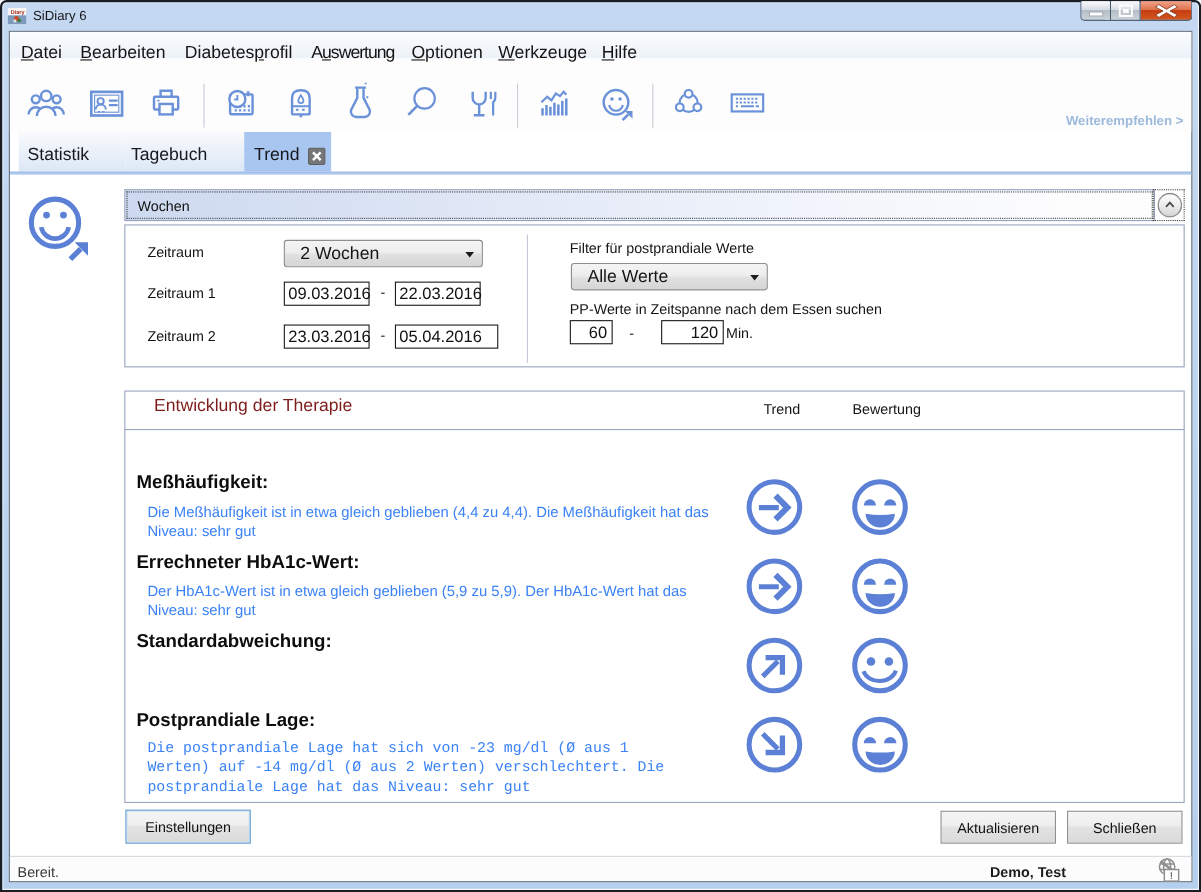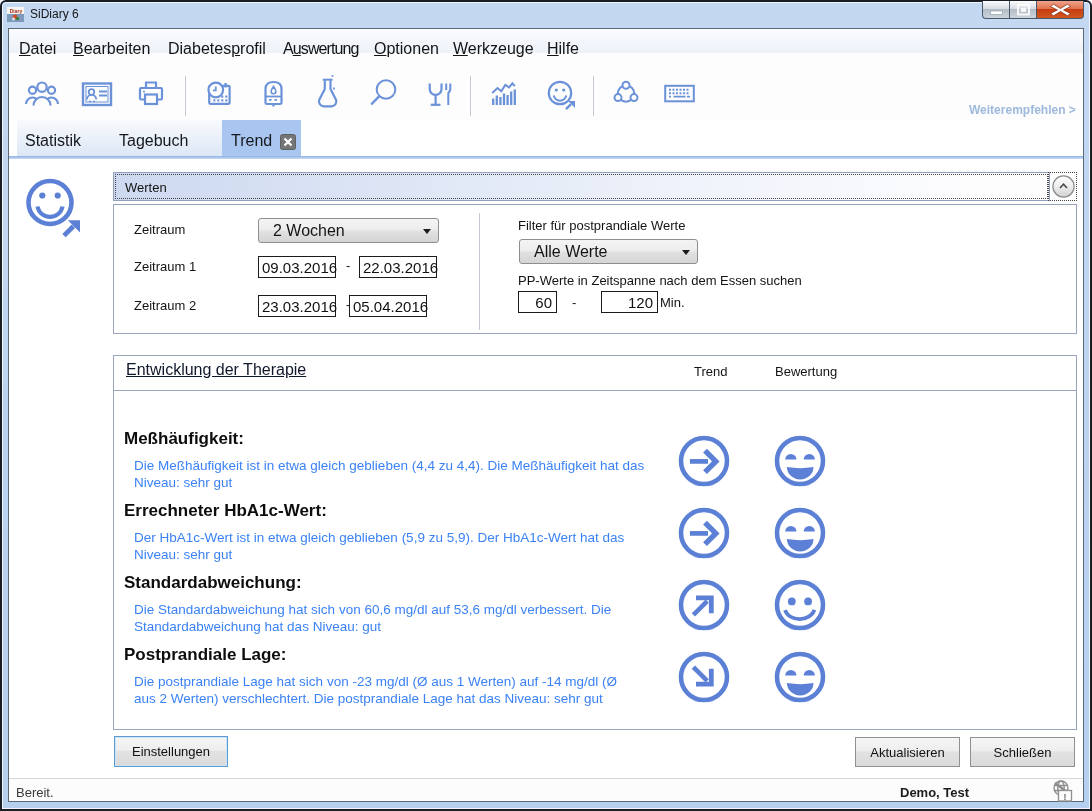--- a/index.html
+++ b/index.html
@@ -54,21 +54,21 @@
   border-left:4.5px solid transparent; border-right:4.5px solid transparent; border-top:5px solid #1c1c1c; }
 .tbox { position:absolute; height:22px; border:1px solid #1b1b1b; background:#fff;
   font-size:15px; color:#111; }
 .tbox .tv { position:absolute; left:3px; top:2px; white-space:pre;}
 .tbox .tvr { position:absolute; right:4px; top:2px; white-space:pre;}
 #fsep { position:absolute; left:479px; top:213px; width:1px; height:117px; background:#c4c9d3; }
 
 #egroup { position:absolute; left:113px; top:355px; width:964px; height:375px; border:1px solid #9aa4bd; background:#fff;}
 #eheadline { position:absolute; left:113px; top:390px; width:964px; height:1px; background:#9aa4bd; }
 .ehtxt { position:absolute; font-size:13px; color:#141414; }
-#etitle { position:absolute; left:126px; top:361px; font-size:16px; color:#0f172a; text-decoration:underline; }
+#etitle { position:absolute; left:140px; top:361px; font-size:16px; color:#7f1d1d; }
 .rowhead { position:absolute; left:124px; font-size:17px; font-weight:bold; color:#0d0d0d; white-space:pre; }
 .rowdesc { position:absolute; left:134px; font-size:13.5px; color:#3b82f6; line-height:17.3px; width:524px; }
 
 .btn { position:absolute; background:linear-gradient(#f5f5f5,#eeeeee 45%,#e2e2e2 50%,#dadada);
   border:1px solid #8e9094; font-size:13px; color:#111;
   display:flex; align-items:center; justify-content:center; }
 #btnEin { left:114px; top:736px; width:114px; height:31px; border:1px solid #5c9bd1;
   box-shadow:inset 0 0 0 1px #cfe3f6; }
 #btnAkt { left:855px; top:737px; width:105px; height:30px; }
 #btnSch { left:970px; top:737px; width:105px; height:30px; }
@@ -221,21 +221,21 @@
 <svg class="abs" style="left:22px;top:172px" width="62" height="66" viewBox="0 0 62 66" fill="none" stroke="#5b80d5">
   <circle cx="28" cy="30.5" r="21.5" stroke-width="4.6"></circle>
   <circle cx="20.3" cy="23.5" r="3.1" fill="#5b80d5" stroke="none"></circle>
   <circle cx="35.7" cy="23.5" r="3.1" fill="#5b80d5" stroke="none"></circle>
   <path d="M15.5 34.5 a12.7 12.7 0 0 0 25 0" stroke-width="4.2"></path>
   <path d="M42 63.6 L51.4 54.2" stroke-width="4.8"></path>
   <path d="M45.8 48.2 L58 48.2 L58 60.4 Z" fill="#5b80d5" stroke="none"></path>
 </svg>
 <div id="fhead">
       <div class="dot"></div>
-      <span class="txt">Werten</span>
+      <span class="txt">Wochen</span>
     </div>
 <div id="fdotbox"></div>
 <svg class="abs" style="left:1052px;top:175px" width="23" height="23" viewBox="0 0 23 23">
   <defs>
         <linearGradient id="gb" x1="0" y1="0" x2="0" y2="1">
     <stop offset="0" stop-color="#fefefe"></stop>
           <stop offset="0.5" stop-color="#ededed"></stop>
           <stop offset="1" stop-color="#d2d2d2"></stop>
   </linearGradient>
       </defs>
@@ -254,21 +254,21 @@
       <span class="tv">09.03.2016</span>
     </div>
 <span class="lbl" style="left:346px; top:258px;">-</span>
 <div class="tbox" style="left:359px; top:256px; width:78px;padding-left:48px;">
       <span class="tv">22.03.2016</span>
     </div>
 <div class="tbox" style="left:258px; top:295px; width:78px;">
       <span class="tv">23.03.2016</span>
     </div>
 <span class="lbl" style="left:346px; top:297px;">-</span>
-<div class="tbox" style="left:349px; top:295px; width:78px;">
+<div class="tbox" style="left:359px; top:295px; width:94px;">
       <span class="tv">05.04.2016</span>
     </div>
 <div id="fsep"></div>
 <span class="lbl" style="left:518px; top:218px;">Filter für postprandiale Werte</span>
 <div class="combo" style="left:519px; top:239px; width:179px;">
       <span class="ct">Alle Werte</span>
       <span class="arr"></span>
     </div>
 <span class="lbl" style="left:518px; top:273px;">PP-Werte in Zeitspanne nach dem Essen suchen</span>
 <div class="tbox" style="left:518px; top:291px; width:39px;text-align:right;">
@@ -282,23 +282,22 @@
 <div id="egroup"></div>
 <span id="etitle">Entwicklung der Therapie</span>
 <span class="ehtxt" style="left:694px; top:364px;">Trend</span>
 <span class="ehtxt" style="left:775px; top:364px;">Bewertung</span>
 <div id="eheadline"></div>
 <span class="rowhead" style="top:429px;">Meßhäufigkeit:</span>
 <div class="rowdesc" style="top:457px;">Die Meßhäufigkeit ist in etwa gleich geblieben (4,4 zu 4,4). Die Meßhäufigkeit hat das Niveau: sehr gut</div>
 <span class="rowhead" style="top:501px;">Errechneter HbA1c-Wert:</span>
 <div class="rowdesc" style="top:529px;">Der HbA1c-Wert ist in etwa gleich geblieben (5,9 zu 5,9). Der HbA1c-Wert hat das Niveau: sehr gut</div>
 <span class="rowhead" style="top:573px;">Standardabweichung:</span>
-<div class="rowdesc" style="top:601px;">Die Standardabweichung hat sich von 60,6 mg/dl auf 53,6 mg/dl verbessert. Die Standardabweichung hat das Niveau: gut</div>
 <span class="rowhead" style="top:645px;">Postprandiale Lage:</span>
-<div class="rowdesc" style="top:673px; width:500px;">Die postprandiale Lage hat sich von -23 mg/dl (Ø aus 1 Werten) auf -14 mg/dl (Ø aus 2 Werten) verschlechtert. Die postprandiale Lage hat das Niveau: sehr gut</div>
+<div class="rowdesc" style="top:673px; width:500px;font-family:Liberation Mono, monospace;">Die postprandiale Lage hat sich von -23 mg/dl (Ø aus 1 Werten) auf -14 mg/dl (Ø aus 2 Werten) verschlechtert. Die postprandiale Lage hat das Niveau: sehr gut</div>
 <svg class="abs" style="left:677px;top:434px" width="54" height="54" viewBox="0 0 54 54" fill="none" stroke="#5b80d5">
   <circle cx="27" cy="27" r="23" stroke-width="4.6"></circle>
   <path d="M12.9 27.4 H31" stroke-width="4.7"></path>
   <path d="M28 16.6 L38.8 27.4 L28 38.2" stroke-width="5.4"></path>
 </svg>
 <svg class="abs" style="left:773px;top:434px" width="54" height="54" viewBox="0 0 54 54" fill="none" stroke="#5b80d5">
   <circle cx="27" cy="27" r="23" stroke-width="4.6"></circle>
   <path d="M12.2 25.6 a5.6 5.7 0 0 1 11.2 0 Z" fill="#5b80d5" stroke="none"></path>
   <path d="M30.7 25.6 a5.6 5.7 0 0 1 11.2 0 Z" fill="#5b80d5" stroke="none"></path>
   <path d="M13.9 33.1 Q27.2 35.3 40.5 33.1 A13.3 12.4 0 0 1 13.9 33.1 Z" fill="#5b80d5" stroke="none"></path>

